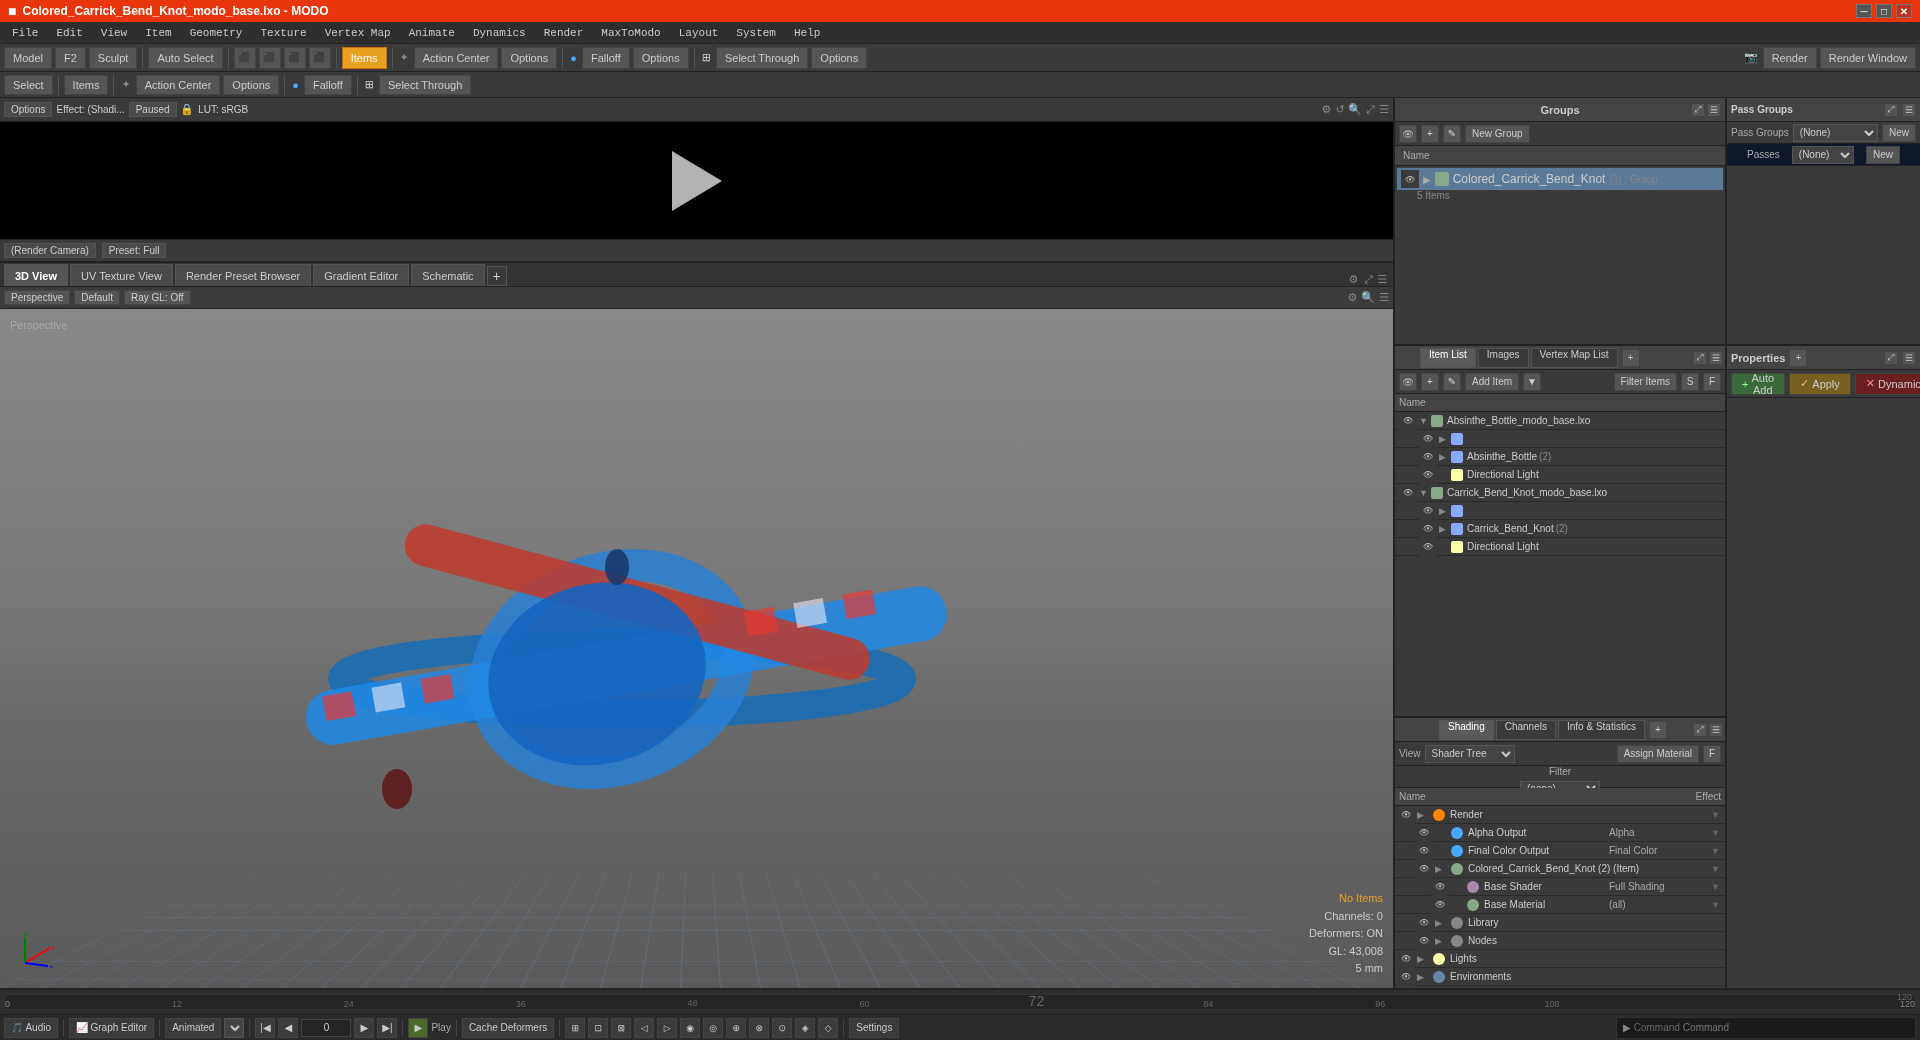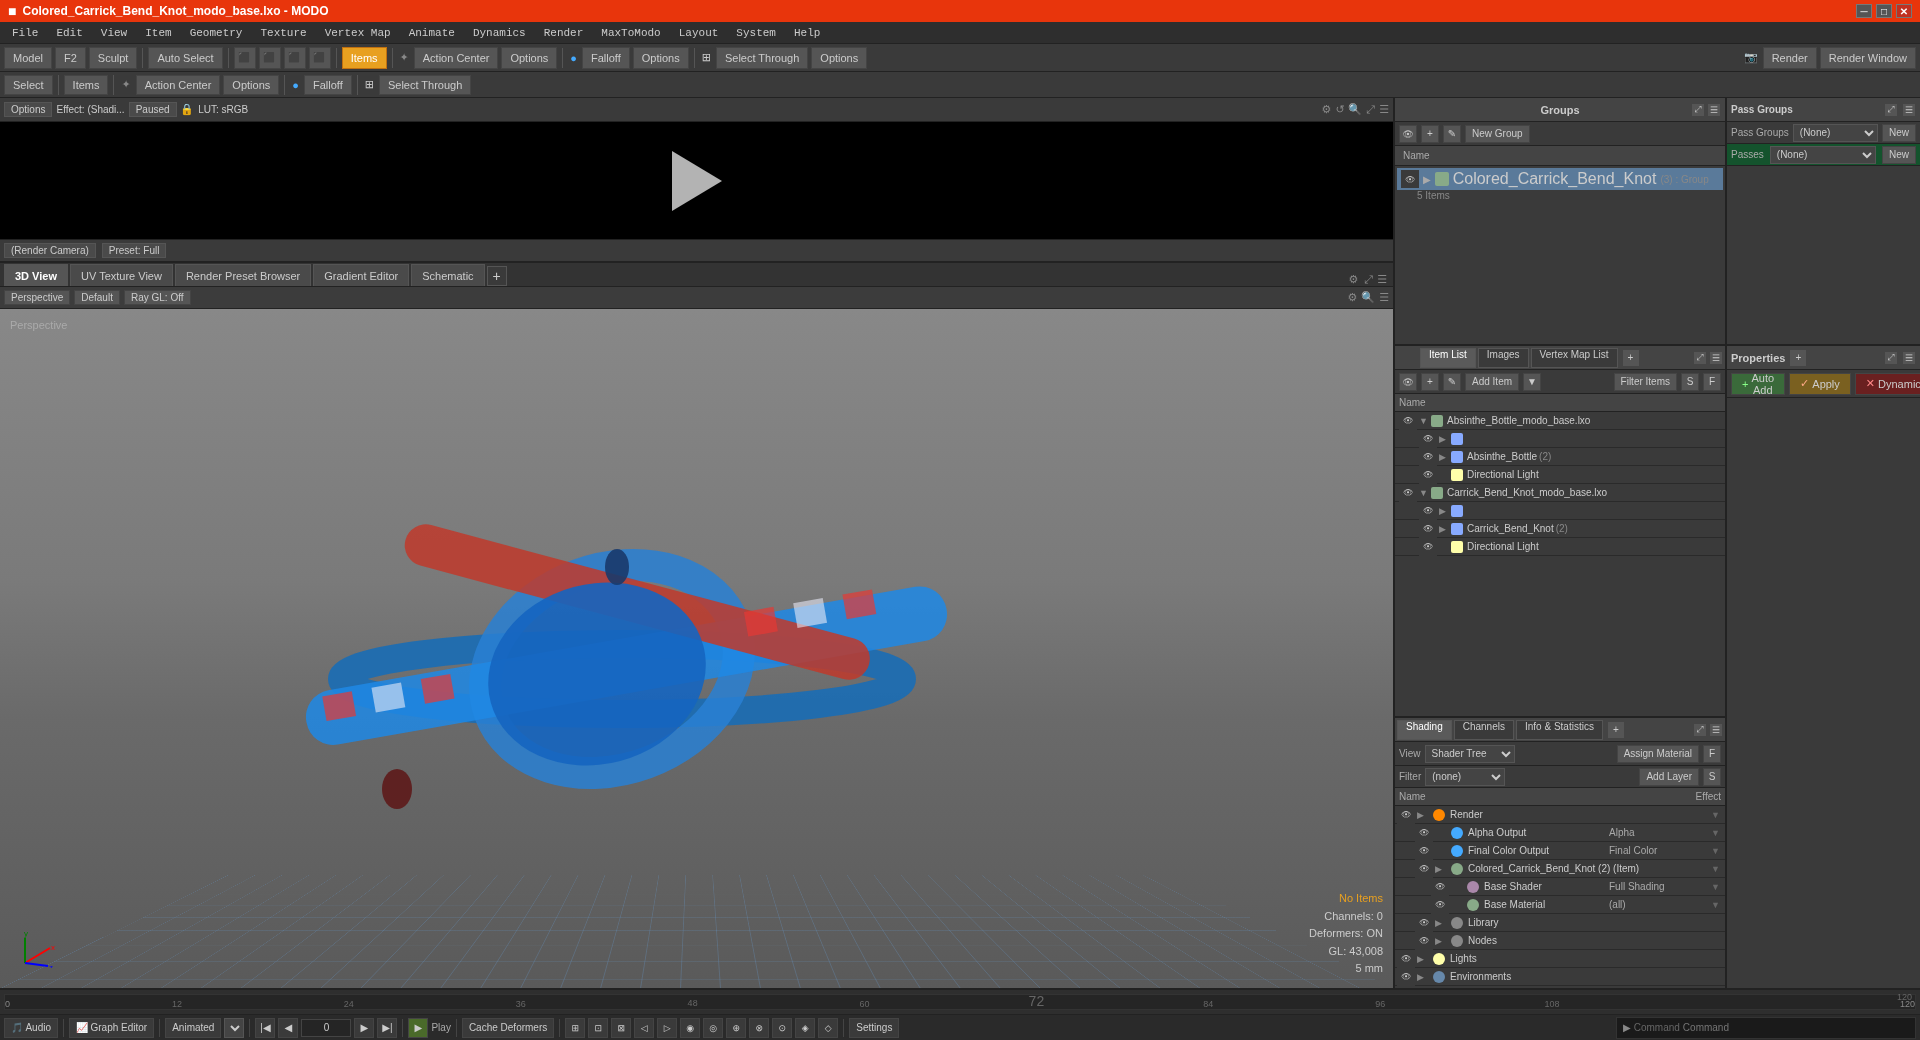--- a/index.html
+++ b/index.html
@@ -375,21 +375,21 @@
     }
     .shading-tab {
       height: 20px;
       padding: 0 8px;
       background: #3a3a3a;
       border: 1px solid #555;
       color: #ccc;
       font-size: 10px;
       cursor: pointer;
     }
-    .shading-tab.active { background: #5a5a5a; color: white; }
+    .shading-tab.active { background: #5a5a5a; color: white; margin-left: 42px; }
     #shading-toolbar {
       height: 24px;
       background: #3a3a3a;
       display: flex;
       align-items: center;
       padding: 0 4px;
       gap: 4px;
       border-bottom: 1px solid #222;
     }
     #shading-filter-bar {
@@ -845,21 +845,21 @@
         <button class="il-btn">New Group</button>
       </div>
       <div id="groups-column-header" style="height:20px;background:#444;display:flex;align-items:center;padding:0 8px;border-bottom:1px solid #222;">
         <span style="font-size:10px;color:#aaa;">Name</span>
       </div>
       <div id="groups-content" style="flex:1;background:#3a3a3a;padding:2px;">
         <div class="group-item selected">
           <div class="small-btn" style="font-size:8px;background:#3a3a3a;border:none;">👁</div>
           <span style="font-size:10px;color:#aaa;">▶</span>
           <div class="group-icon"></div>
-          <span style="font-size:16px;color:#ccc;">Colored_Carrick_Bend_Knot</span>
+          <span style="font-size:12px;color:#ccc;">Colored_Carrick_Bend_Knot</span>
           <span style="font-size:10px;color:#888;">(3) : Group</span>
         </div>
         <div style="padding-left:20px;font-size:10px;color:#888;">5 Items</div>
       </div>
     </div>
 
     <div id="itemlist-panel" style="flex:1;border-bottom:2px solid #222;display:flex;flex-direction:column;">
       <div id="itemlist-tabs" style="height:24px;background:#444;display:flex;align-items:center;padding:0 2px;gap:2px;border-bottom:1px solid #222;position:relative;">
         <div class="itemlist-tab active">Item List</div>
         <div class="itemlist-tab">Images</div>
@@ -957,21 +957,21 @@
       <div id="shading-toolbar" style="height:24px;background:#3a3a3a;display:flex;align-items:center;padding:0 4px;gap:4px;border-bottom:1px solid #222;">
         <span style="font-size:10px;color:#aaa;">View</span>
         <select class="dropdown-select" style="width:90px;">
           <option>Shader Tree</option>
         </select>
         <div style="flex:1;"></div>
         <button class="il-btn">Assign Material</button>
         <div class="small-btn">F</div>
       </div>
 
-      <div id="shading-filter-bar" style="height:22px;background:#3a3a3a;display:flex;align-items:center;padding:0 4px;gap:4px;border-bottom:1px solid #222;">
+      <div id="shading-filter-bar" style="height:22px;background:#3a3a3a;display:flex;align-items:center;padding:0 4px;gap:4px;border-bottom:1px solid #222;flex-direction:column;">
         <span style="font-size:10px;color:#aaa;">Filter</span>
         <select class="dropdown-select" style="width:80px;">
           <option>(none)</option>
         </select>
         <div style="flex:1;"></div>
         <button class="il-btn">Add Layer</button>
         <div class="small-btn">S</div>
       </div>
 
       <div id="shading-col-header" style="height:18px;background:#444;display:flex;align-items:center;padding:0 4px;justify-content:space-between;border-bottom:1px solid #222;">
@@ -1081,21 +1081,21 @@
         <div class="expand-btn">⤢</div>
         <div class="expand-btn">☰</div>
       </div>
       <div style="height:22px;background:#3a3a3a;display:flex;align-items:center;padding:0 4px;gap:4px;border-bottom:1px solid #222;">
         <span style="font-size:10px;color:#aaa;">Pass Groups</span>
         <select class="dropdown-select" style="flex:1;">
           <option>(None)</option>
         </select>
         <button class="pg-new-btn">New</button>
       </div>
-      <div style="height:22px;background:#14532d;display:flex;align-items:center;padding:0 4px;gap:6px;border-bottom:1px solid #222;">
+      <div style="height:22px;background:#0f172a;display:flex;align-items:center;padding:0 20px;gap:12px;border-bottom:1px solid #222;">
         <span style="font-size:10px;color:#aaa;">Passes</span>
         <select class="dropdown-select" style="flex:1;">
           <option>(None)</option>
         </select>
         <button class="pg-new-btn">New</button>
       </div>
       <div style="flex:1;background:#3a3a3a;"></div>
     </div>
 
     <div id="properties-panel" style="flex:1;background:#3a3a3a;display:flex;flex-direction:column;">

